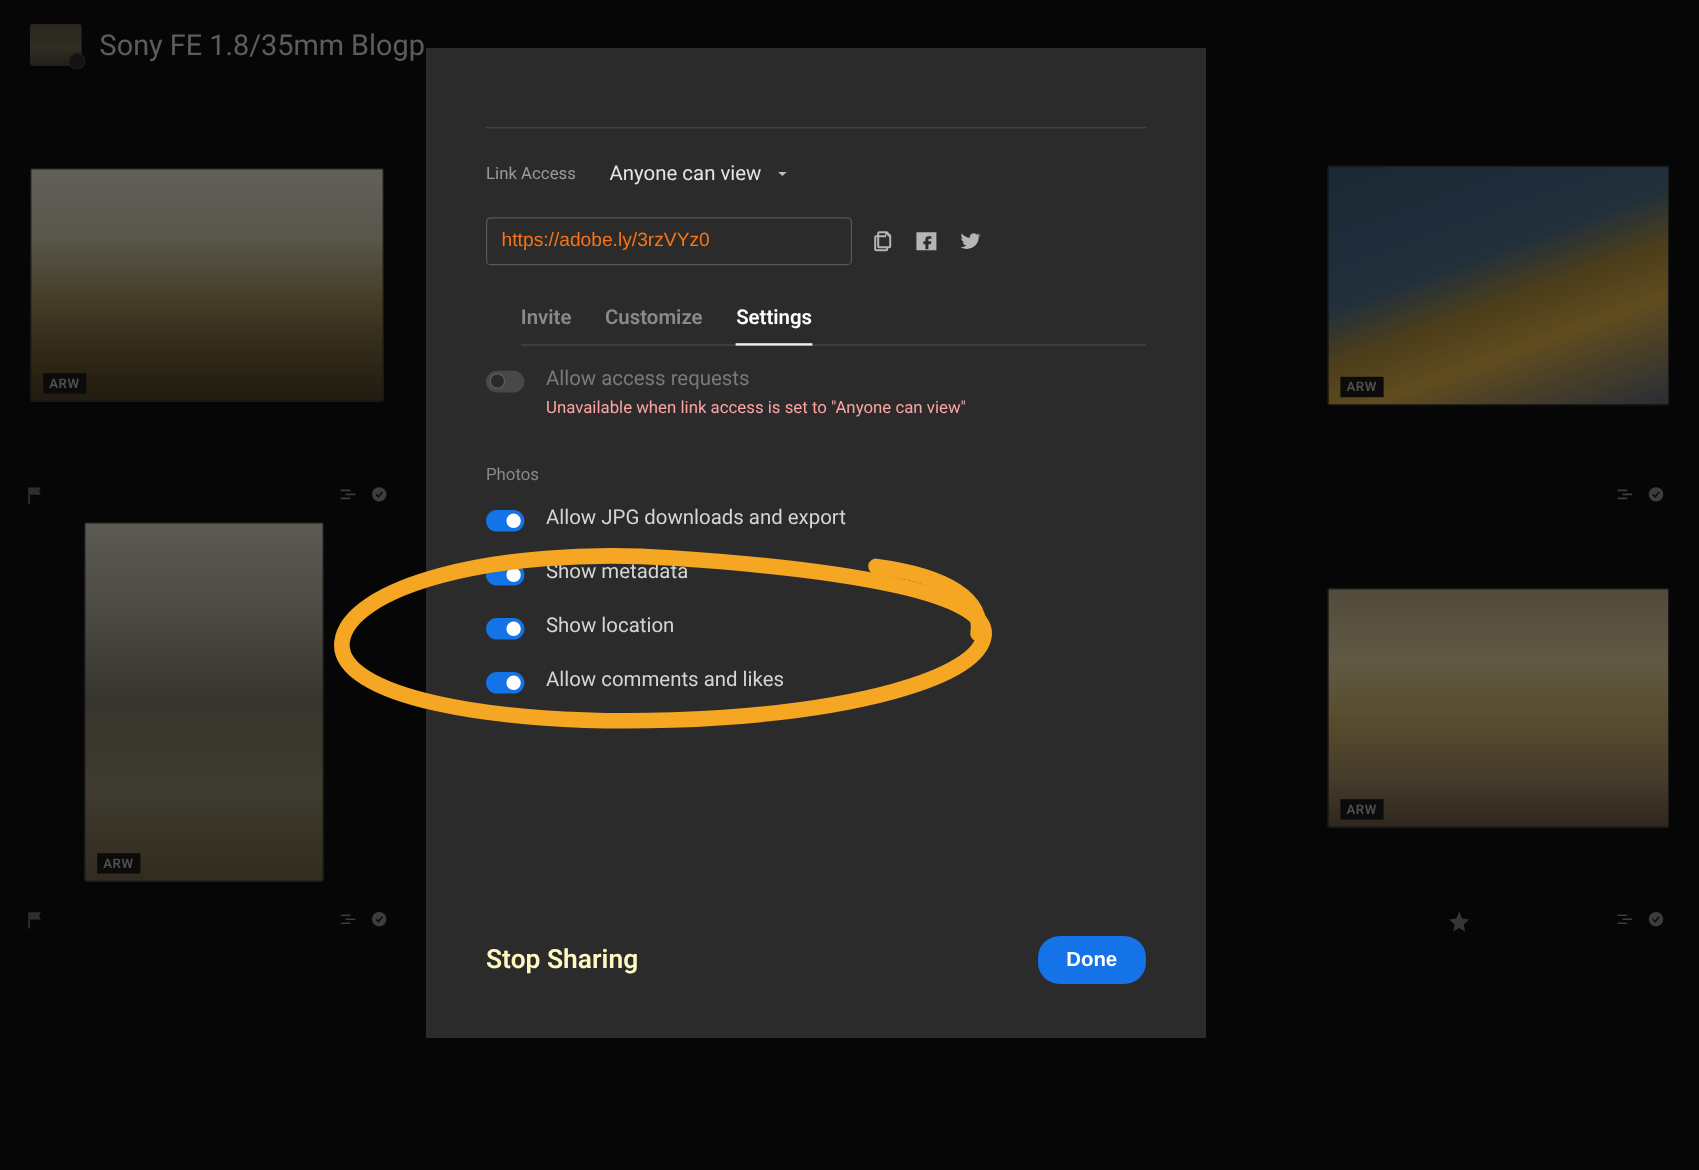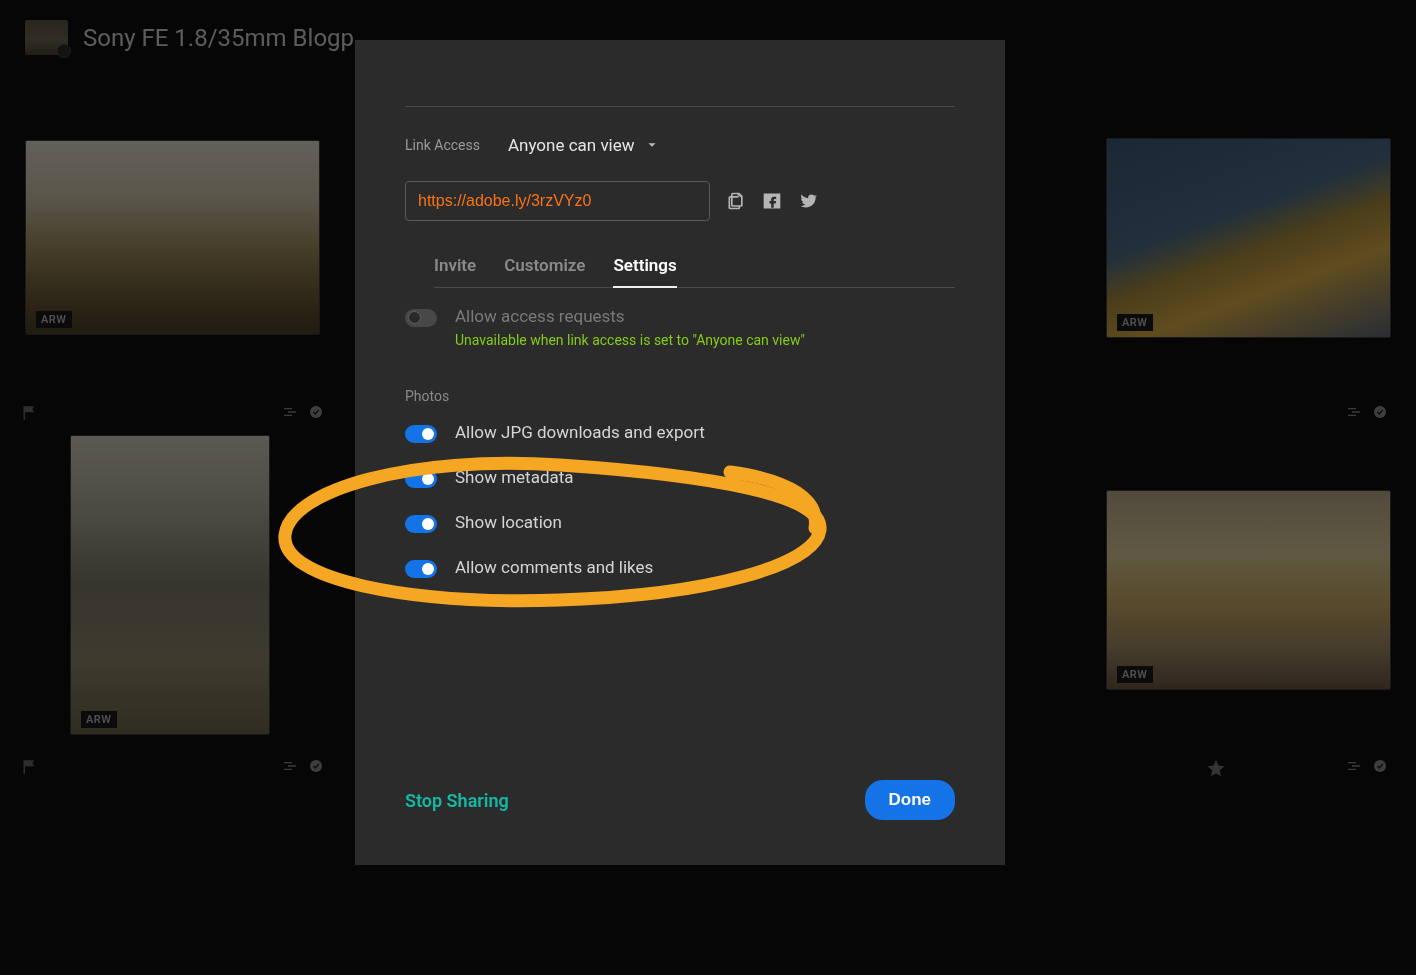--- a/index.html
+++ b/index.html
@@ -105,24 +105,24 @@
   .toggle {
     width:32px;height:18px;border-radius:9px;
     background:#1473e6;position:relative;flex-shrink:0;margin-top:3px;cursor:pointer;
   }
   .toggle::after{content:"";position:absolute;width:12px;height:12px;border-radius:50%;background:#fff;top:3px;right:3px;}
   .toggle.off { background:#555; }
   .toggle.off::after{ right:auto; left:3px; background:#2a2a2a; border:1px solid #777; width:11px;height:11px;top:2px;}
   .toggle.disabled { opacity:0.7; cursor:not-allowed;}
   .setting-text { font-size:17px; color:#d5d5d5; }
   .setting-text.disabled { color:#7a7a7a; }
-  .setting-sub { font-size:14px; color:#84cc16; margin-top:6px; }
+  .setting-sub { font-size:14px; color:#fca5a5; margin-top:6px; }
 
   .modal-footer { position:absolute; left:50px; right:50px; bottom:45px; display:flex; align-items:center; justify-content:space-between;}
-  .stop-link { font-size:18px; font-weight:600; color:#14b8a6; cursor:pointer;}
+  .stop-link { font-size:22px; font-weight:600; color:#fef9c3; cursor:pointer;}
   .done-btn { background:#1473e6; color:#fff; border:none; border-radius:18px; padding:10px 24px; font-size:17px; font-weight:600; cursor:pointer;}
 
   
   .annot {
     position:absolute;
     pointer-events:none;
   }
 </style>
 </head>
 <body>

